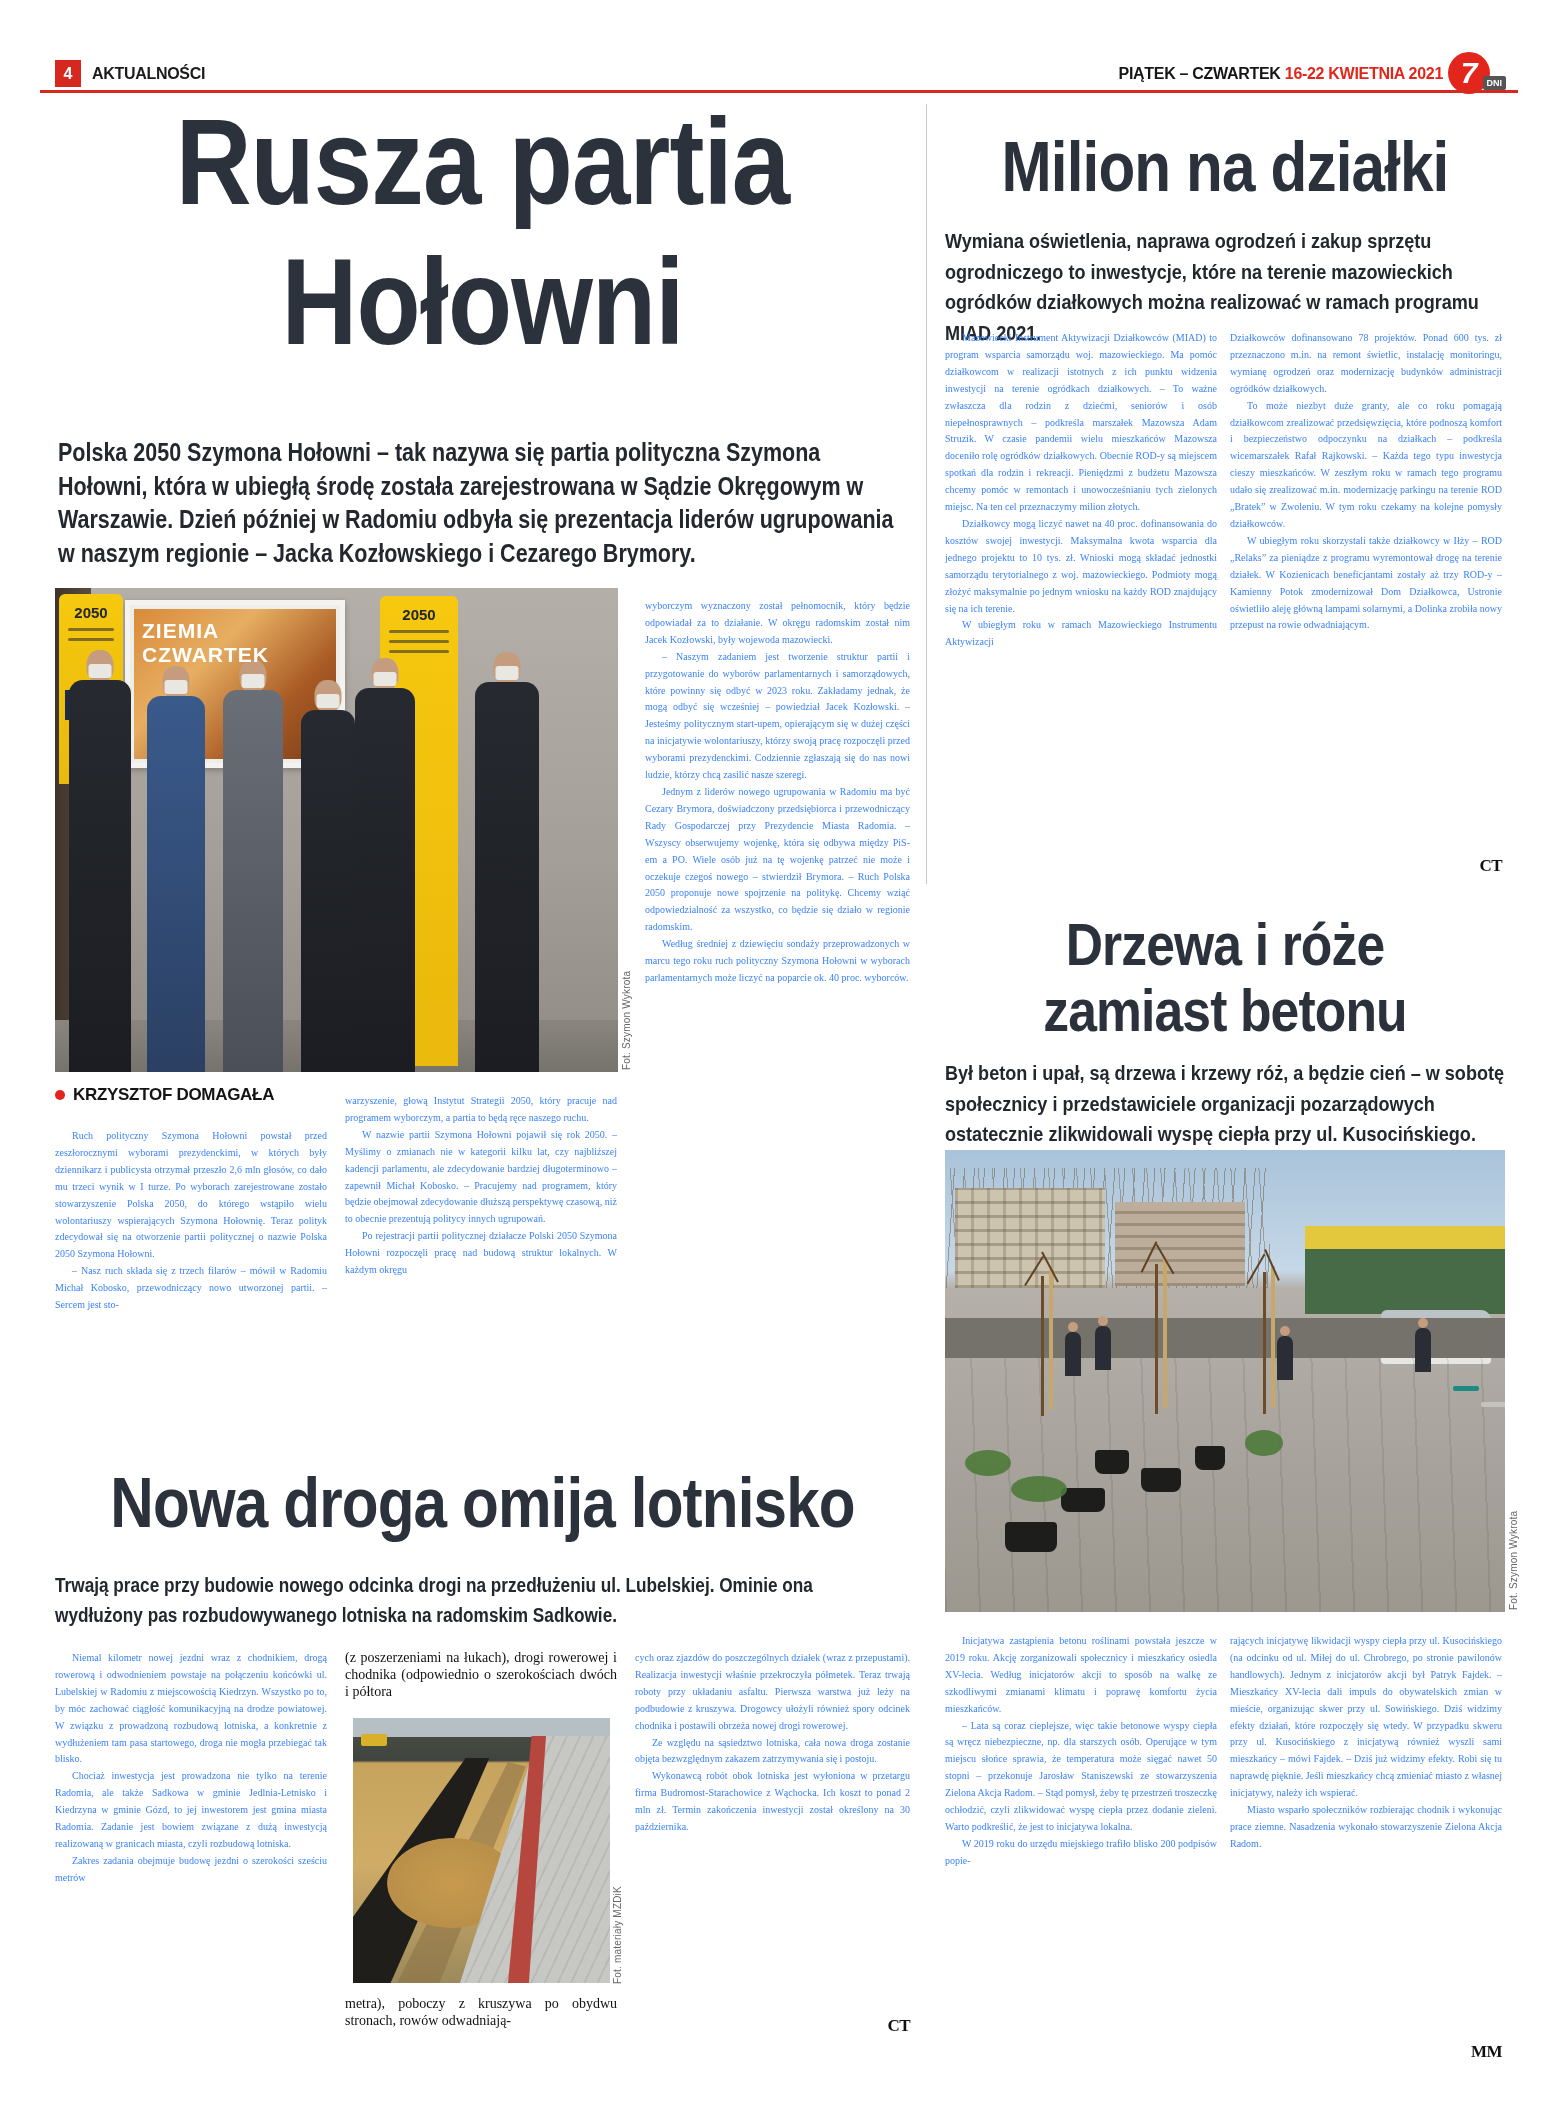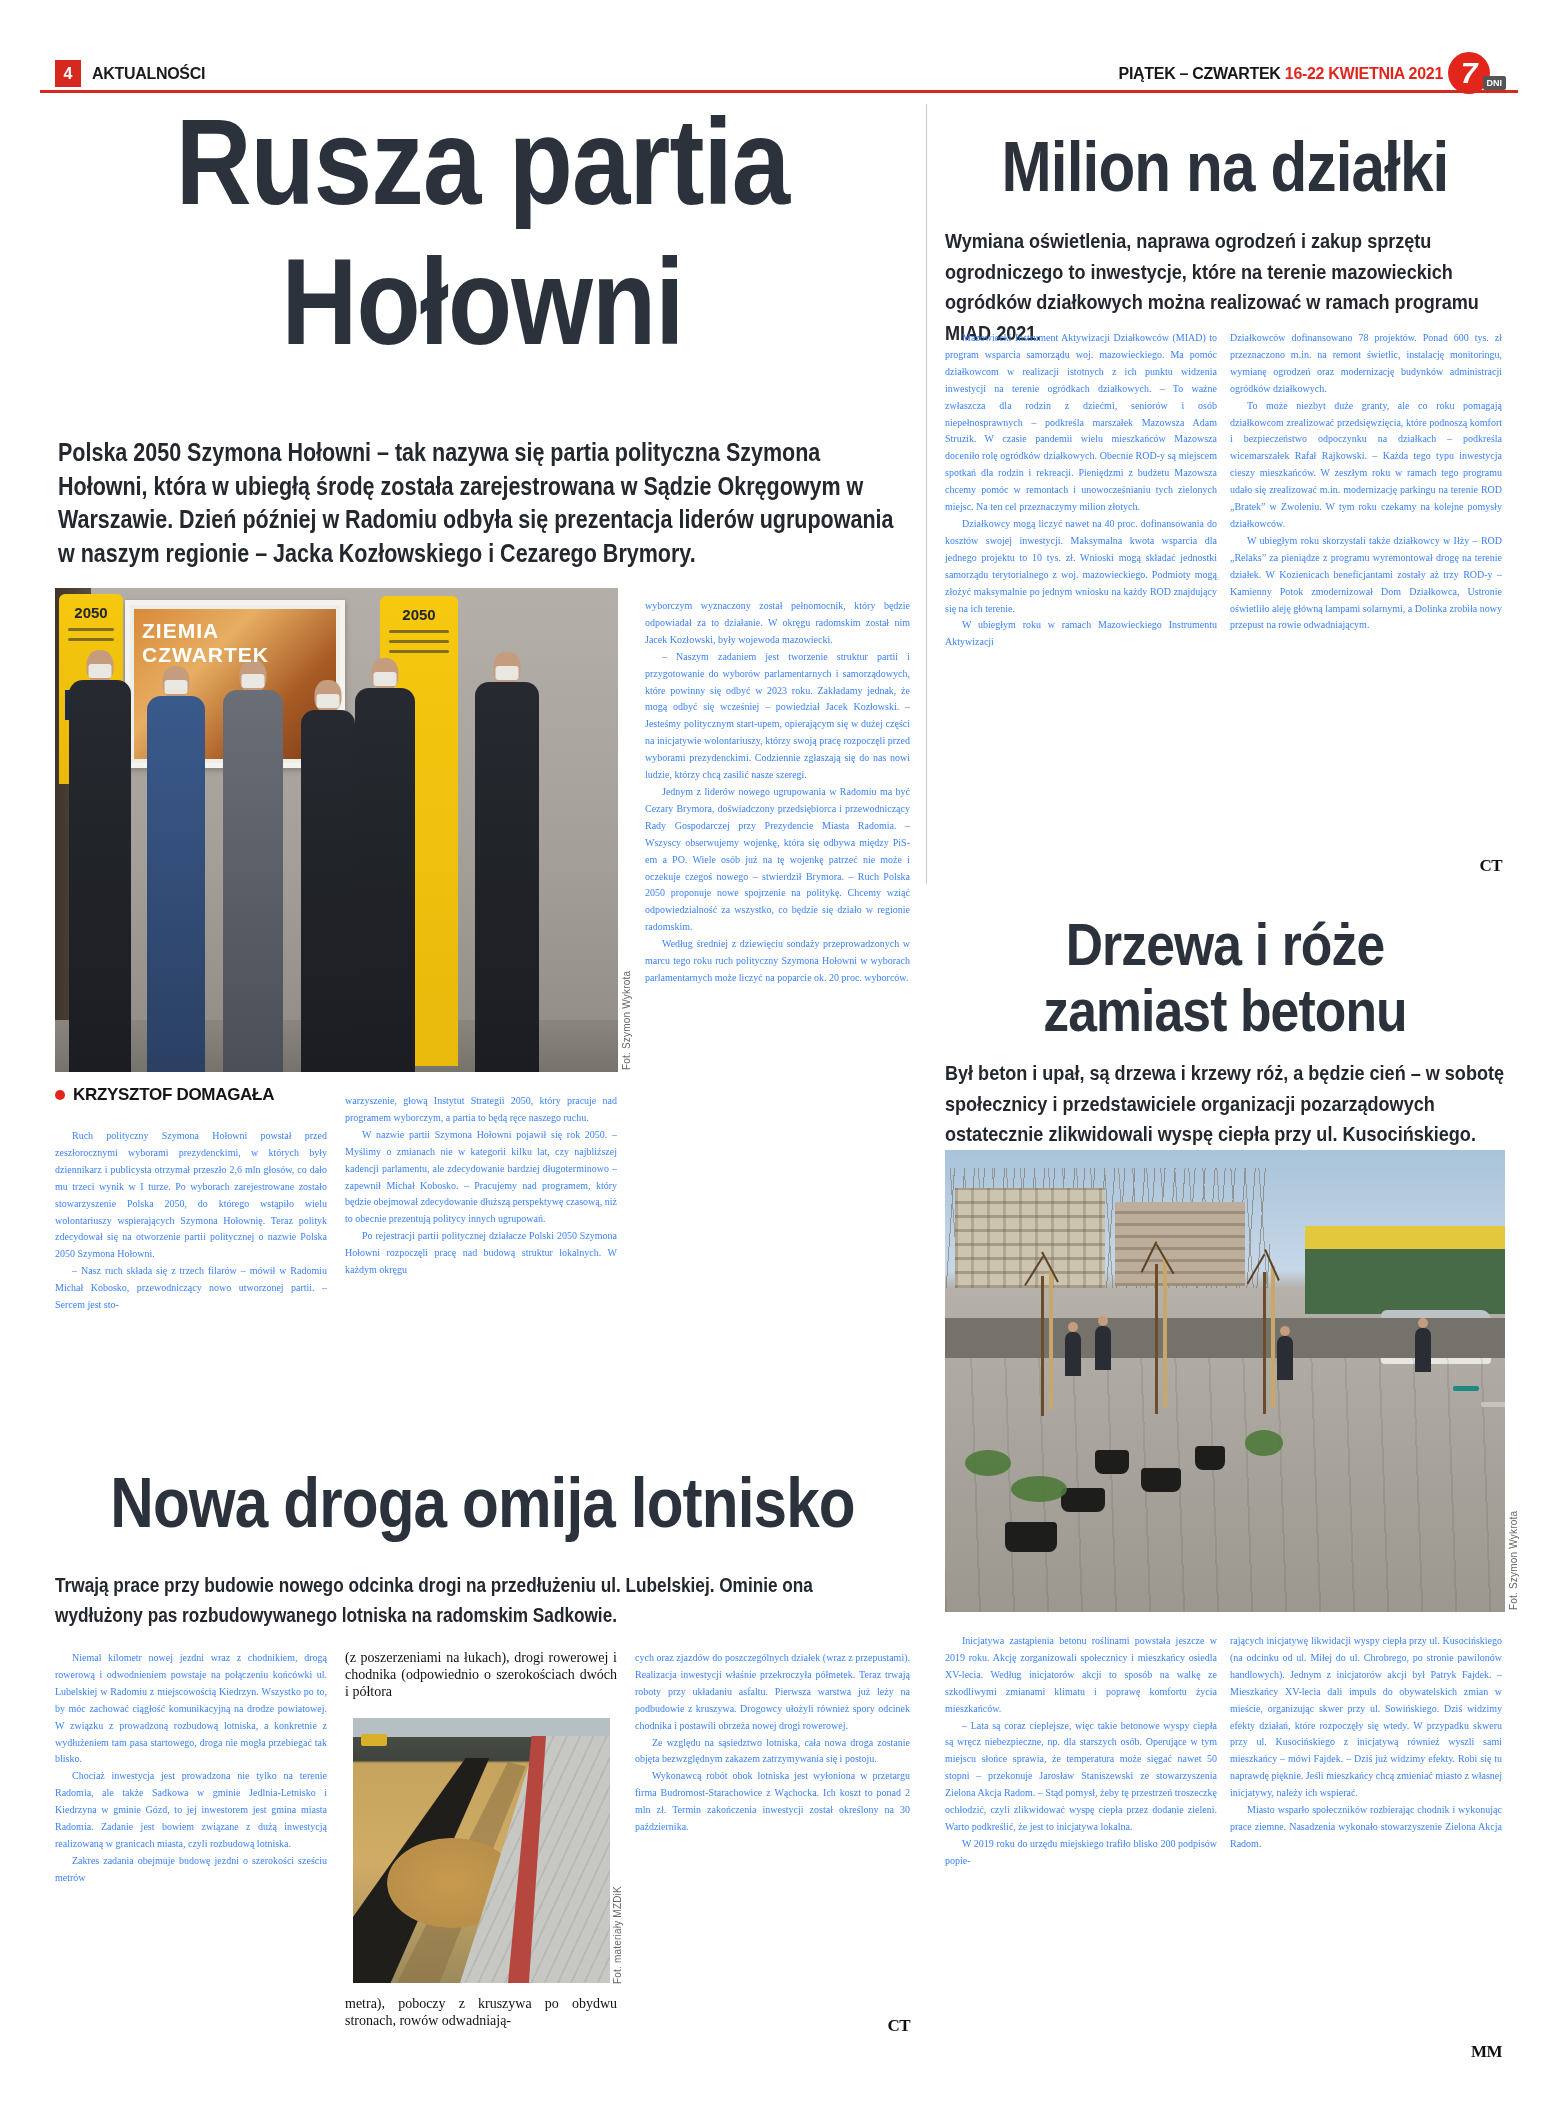--- a/index.html
+++ b/index.html
@@ -251,21 +251,21 @@
     </div>
   <div class="bodycol colB flush-first">
       <p>warzyszenie, głową Instytut Strategii 2050, który pracuje nad programem wyborczym, a partia to będą ręce naszego ruchu.</p>
       <p>W nazwie partii Szymona Hołowni pojawił się rok 2050. – Myślimy o zmianach nie w kategorii kilku lat, czy najbliższej kadencji parlamentu, ale zdecydowanie bardziej długoterminowo – zapewnił Michał Kobosko. – Pracujemy nad programem, który będzie obejmował zdecydowanie dłuższą perspektywę czasową, niż to obecnie prezentują politycy innych ugrupowań.</p>
       <p>Po rejestracji partii politycznej działacze Polski 2050 Szymona Hołowni rozpoczęli pracę nad budową struktur lokalnych. W każdym okręgu</p>
     </div>
   <div class="bodycol colC flush-first">
       <p>wyborczym wyznaczony został pełnomocnik, który będzie odpowiadał za to działanie. W okręgu radomskim został nim Jacek Kozłowski, były wojewoda mazowiecki.</p>
       <p>– Naszym zadaniem jest tworzenie struktur partii i przygotowanie do wyborów parlamentarnych i samorządowych, które powinny się odbyć w 2023 roku. Zakładamy jednak, że mogą odbyć się wcześniej – powiedział Jacek Kozłowski. – Jesteśmy politycznym start-upem, opierającym się w dużej części na inicjatywie wolontariuszy, którzy swoją pracę rozpoczęli przed wyborami prezydenckimi. Codziennie zgłaszają się do nas nowi ludzie, którzy chcą zasilić nasze szeregi.</p>
       <p>Jednym z liderów nowego ugrupowania w Radomiu ma być Cezary Brymora, doświadczony przedsiębiorca i przewodniczący Rady Gospodarczej przy Prezydencie Miasta Radomia. – Wszyscy obserwujemy wojenkę, która się odbywa między PiS-em a PO. Wiele osób już na tę wojenkę patrzeć nie może i oczekuje czegoś nowego – stwierdził Brymora. – Ruch Polska 2050 proponuje nowe spojrzenie na politykę. Chcemy wziąć odpowiedzialność za wszystko, co będzie się działo w regionie radomskim.</p>
-      <p>Według średniej z dziewięciu sondaży przeprowadzonych w marcu tego roku ruch polityczny Szymona Hołowni w wyborach parlamentarnych może liczyć na poparcie ok. 20 proc. wyborców.</p>
+      <p>Według średniej z dziewięciu sondaży przeprowadzonych w marcu tego roku ruch polityczny Szymona Hołowni w wyborach parlamentarnych może liczyć na poparcie ok. 40 proc. wyborców.</p>
     </div>
 
   <h2 class="h-milion headline">
     <span class="cond">Milion na działki</span>
   </h2>
   <div class="intro-milion intro">
     <span class="cond">Wymiana oświetlenia, naprawa ogrodzeń i zakup sprzętu ogrodniczego to inwestycje, które na terenie mazowieckich ogródków działkowych można realizować w ramach programu MIAD 2021.</span>
   </div>
   <div class="bodycol milion-c1">
       <p>Mazowiecki Instrument Aktywizacji Działkowców (MIAD) to program wsparcia samorządu woj. mazowieckiego. Ma pomóc działkowcom w realizacji istotnych z ich punktu widzenia inwestycji na terenie ogródkach działkowych. – To ważne zwłaszcza dla rodzin z dziećmi, seniorów i osób niepełnosprawnych – podkreśla marszałek Mazowsza Adam Struzik. W czasie pandemii wielu mieszkańców Mazowsza doceniło rolę ogródków działkowych. Obecnie ROD-y są miejscem spotkań dla rodzin i rekreacji. Pieniędzmi z budżetu Mazowsza chcemy pomóc w remontach i unowocześnianiu tych zielonych miejsc. Na ten cel przeznaczymy milion złotych.</p>

